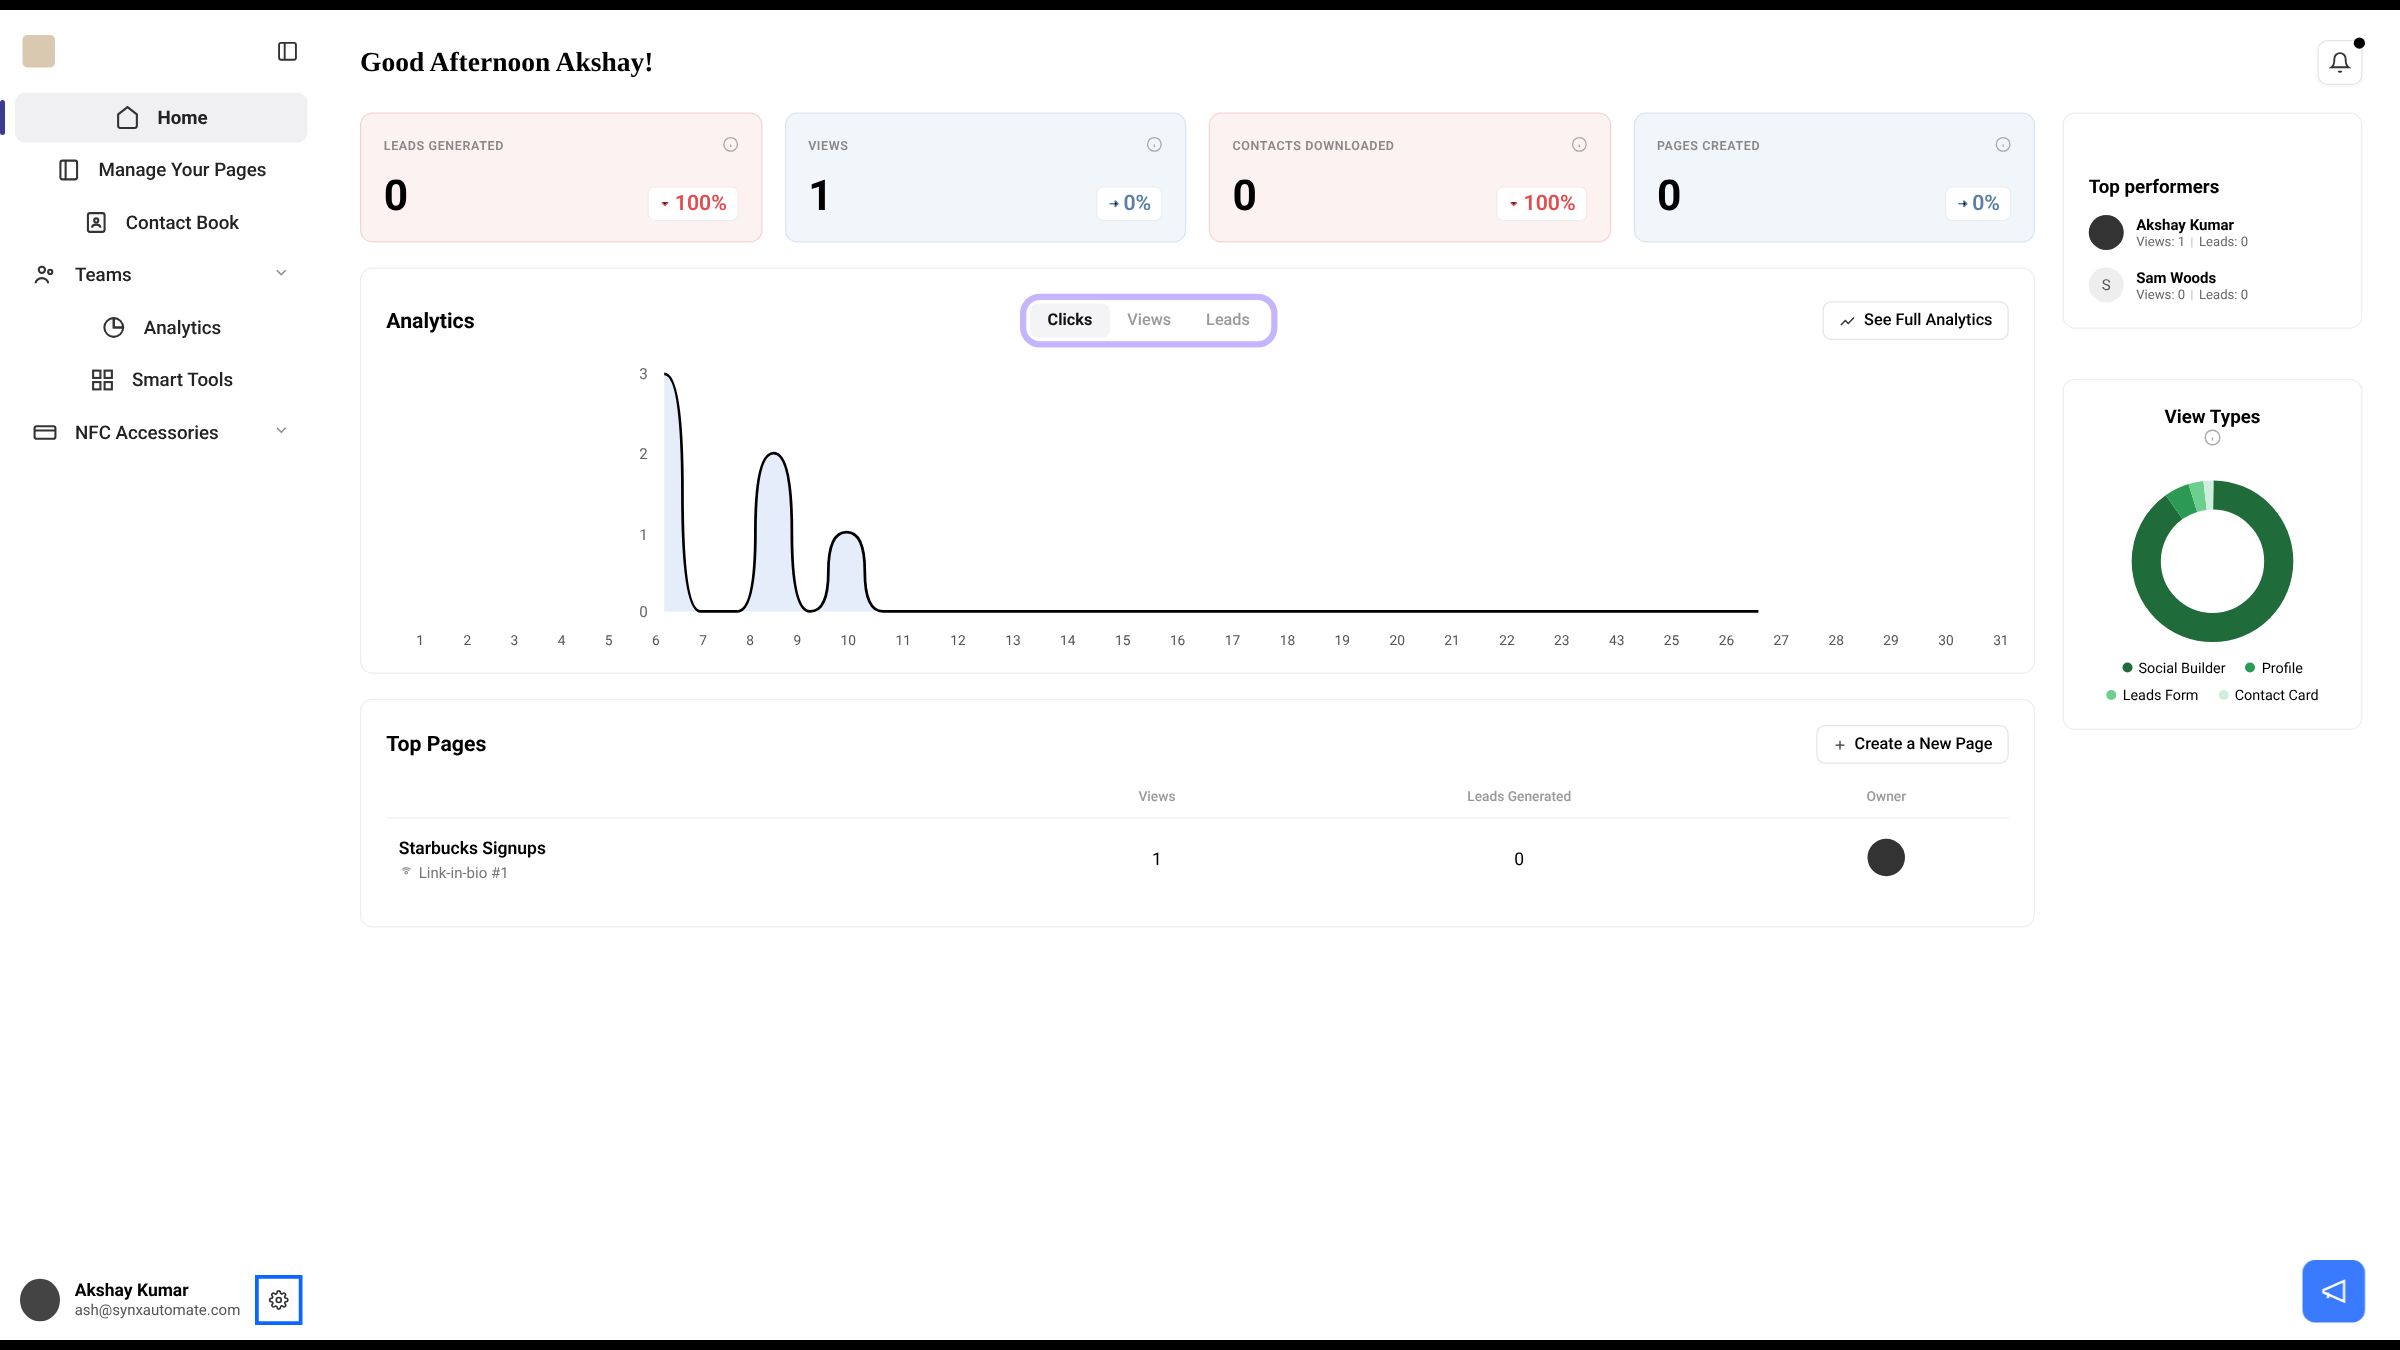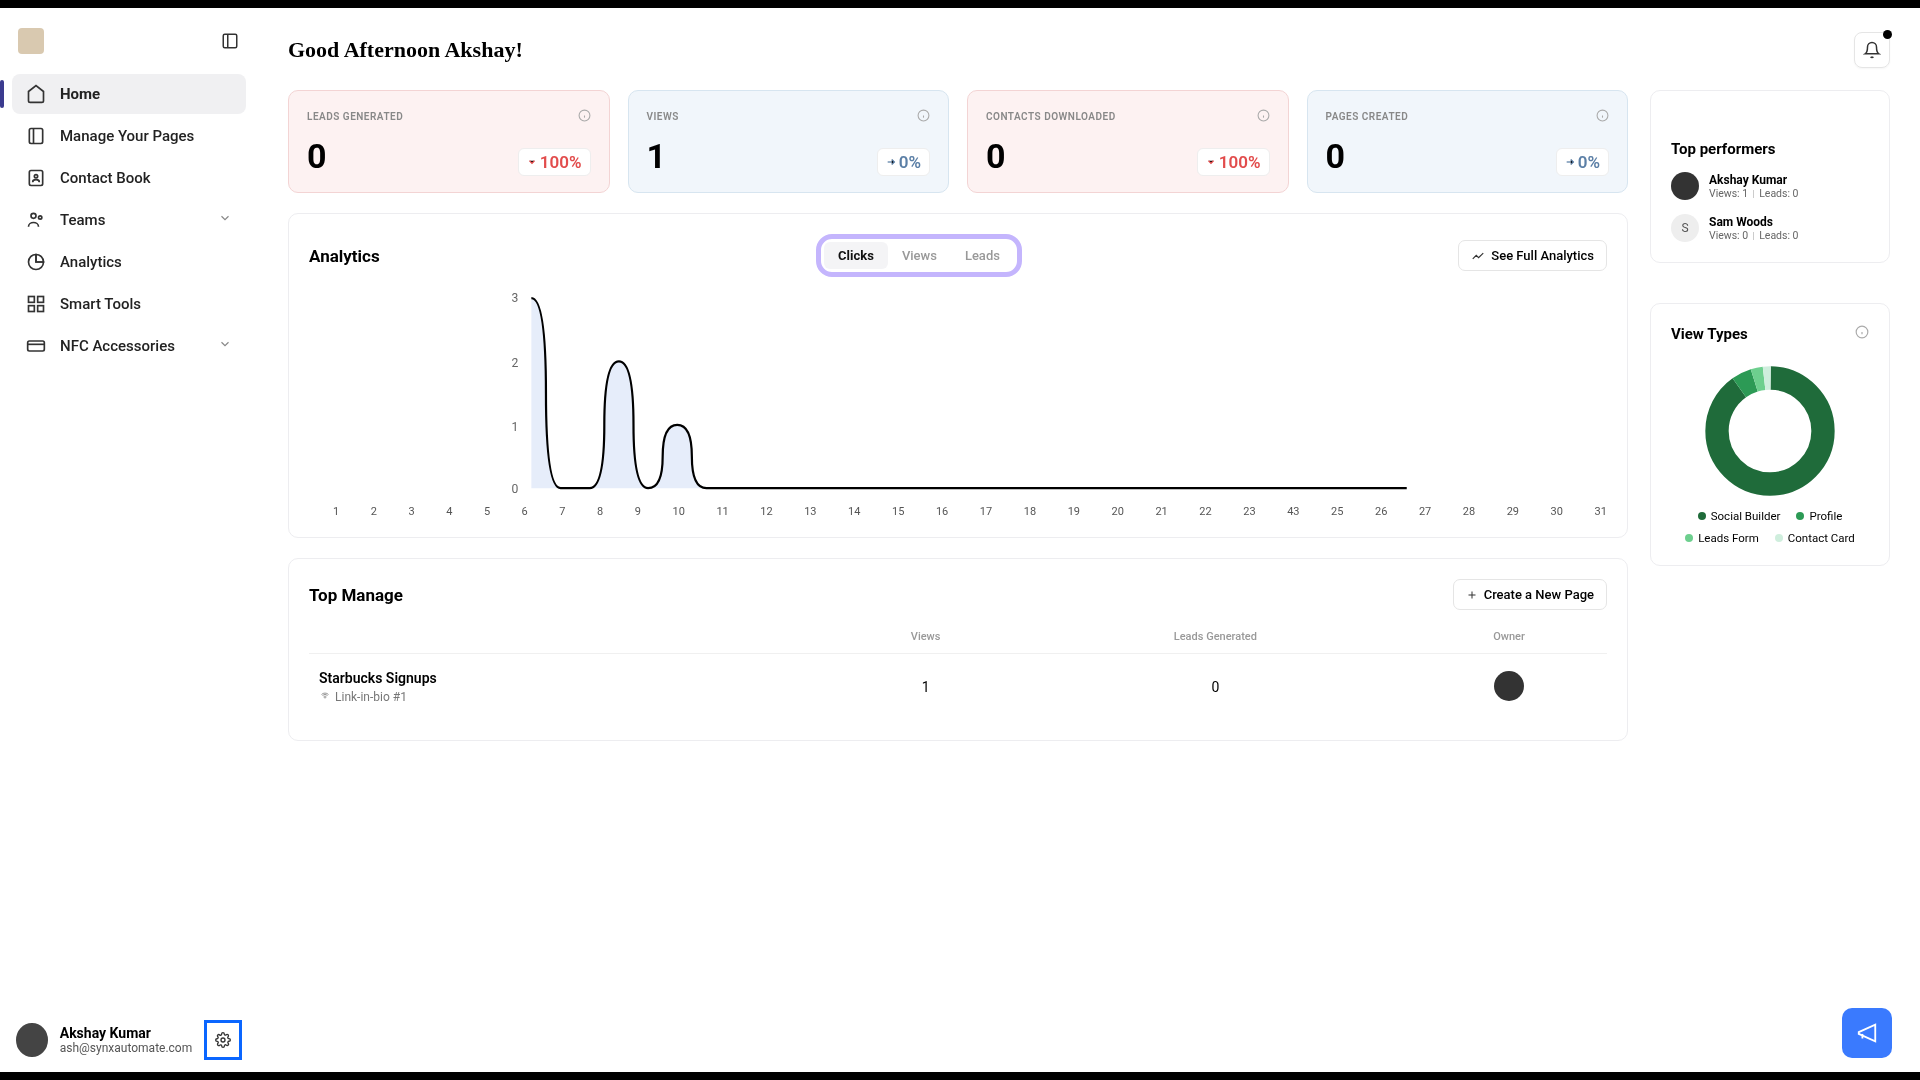--- a/index.html
+++ b/index.html
@@ -4,21 +4,21 @@
 <style>
 * { margin: 0; padding: 0; box-sizing: border-box; }
 body { font-family: -apple-system, BlinkMacSystemFont, "Segoe UI", Roboto, sans-serif; background: #fff; color: #000; overflow: hidden; }
 .topbar-black { height: 8px; background: #000; }
 .bottombar-black { position: fixed; bottom: 0; left: 0; right: 0; height: 8px; background: #000; }
 .app { display: flex; height: calc(100vh - 8px); }
 .sidebar { width: 258px; background: #fff; display: flex; flex-direction: column; padding-top: 20px; position: relative; }
 .brand { display: flex; align-items: center; justify-content: space-between; padding: 0 18px 20px 18px; }
 .brand-logo { width: 26px; height: 26px; background: #d9c9b0; border-radius: 4px; display: flex; align-items: center; justify-content: center; overflow: hidden; }
 .nav { padding: 0 12px; }
-.nav-item { display: flex; align-items: center; gap: 14px; padding: 10px 14px; border-radius: 8px; cursor: pointer; margin-bottom: 2px; font-size: 15px; font-weight: 500; color: #222; }
+.nav-item { display: flex; align-items: center; gap: 14px; padding: 10px 14px; border-radius: 8px; cursor: pointer; margin-bottom: 2px; font-size: 15px; font-weight: 500; color: #222; justify-content: center; }
 .nav-item.active { background: #f0f0f2; font-weight: 700; position: relative; }
 .nav-item.active::before { content:''; position:absolute; left:-12px; top:6px; bottom:6px; width:4px; background:#3b3b8f; border-radius:2px; }
 .nav-icon { width: 20px; height: 20px; flex-shrink: 0; display:flex; align-items:center; justify-content:center; }
 .nav-item .chev { margin-left: auto; }
 .sidebar-footer { margin-top: auto; display: flex; align-items: center; gap: 12px; padding: 12px 16px 20px; }
 .avatar-sm { width: 34px; height: 34px; border-radius: 50%; background: #444; display:flex; align-items:center; justify-content:center; color:#fff; font-size:12px; overflow:hidden; }
 .user-meta .name { font-weight: 700; font-size: 14px; }
 .user-meta .email { font-size: 12px; color: #555; }
 .gear-box { width: 40px; height: 40px; border: 3px solid #0a66ff; display: flex; align-items: center; justify-content: center; cursor: pointer; }
 .main { flex: 1; overflow-y: auto; padding: 24px 30px 10px 30px; position: relative; }
@@ -311,21 +311,21 @@
                 <span>28</span>
                 <span>29</span>
                 <span>30</span>
                 <span>31</span>
               </div>
           </div>
         </div>
 
         <div class="panel top-pages">
           <div class="panel-head">
-            <div class="panel-title">Top Manage</div>
+            <div class="panel-title">Top Pages</div>
             <div class="ghost-btn">
               <svg width="12" height="12" viewBox="0 0 24 24" stroke="#333" stroke-width="2">
                   <line x1="12" y1="5" x2="12" y2="19"></line>
                   <line x1="5" y1="12" x2="19" y2="12"></line>
                 </svg>
               <span>Create a New Page</span>
             </div>
           </div>
           <table>
             <thead>
@@ -370,21 +370,21 @@
               <div class="perf-item">
                 <div class="perf-av gray">S</div>
                 <div>
                   <div class="perf-name">Sam Woods</div>
                   <div class="perf-sub">Views: 0<span class="sep"></span>Leads: 0</div>
                 </div>
               </div>
             </div>
         </div>
         <div class="panel">
-          <div style="display:flex;justify-content:space-between;align-items:center;">
+          <div style="display:flex;justify-content:center;align-items:center;flex-direction:column;">
             <div class="panel-title" style="font-size:15px;">View Types</div>
             <span><svg width="14" height="14" viewBox="0 0 24 24" fill="none" stroke="#aaa" stroke-width="2">
                   <circle cx="12" cy="12" r="10"></circle>
                   <line x1="12" y1="16" x2="12" y2="12"></line>
                   <line x1="12" y1="8" x2="12.01" y2="8"></line>
                 </svg></span>
           </div>
           <div class="donut-wrap">
             <svg width="140" height="140" viewBox="0 0 42 42" id="donut">
                 <circle cx="21" cy="21" r="15.9" fill="transparent" stroke="#1f6b3a" stroke-width="7" stroke-dasharray="90 10" stroke-dashoffset="25"></circle>

